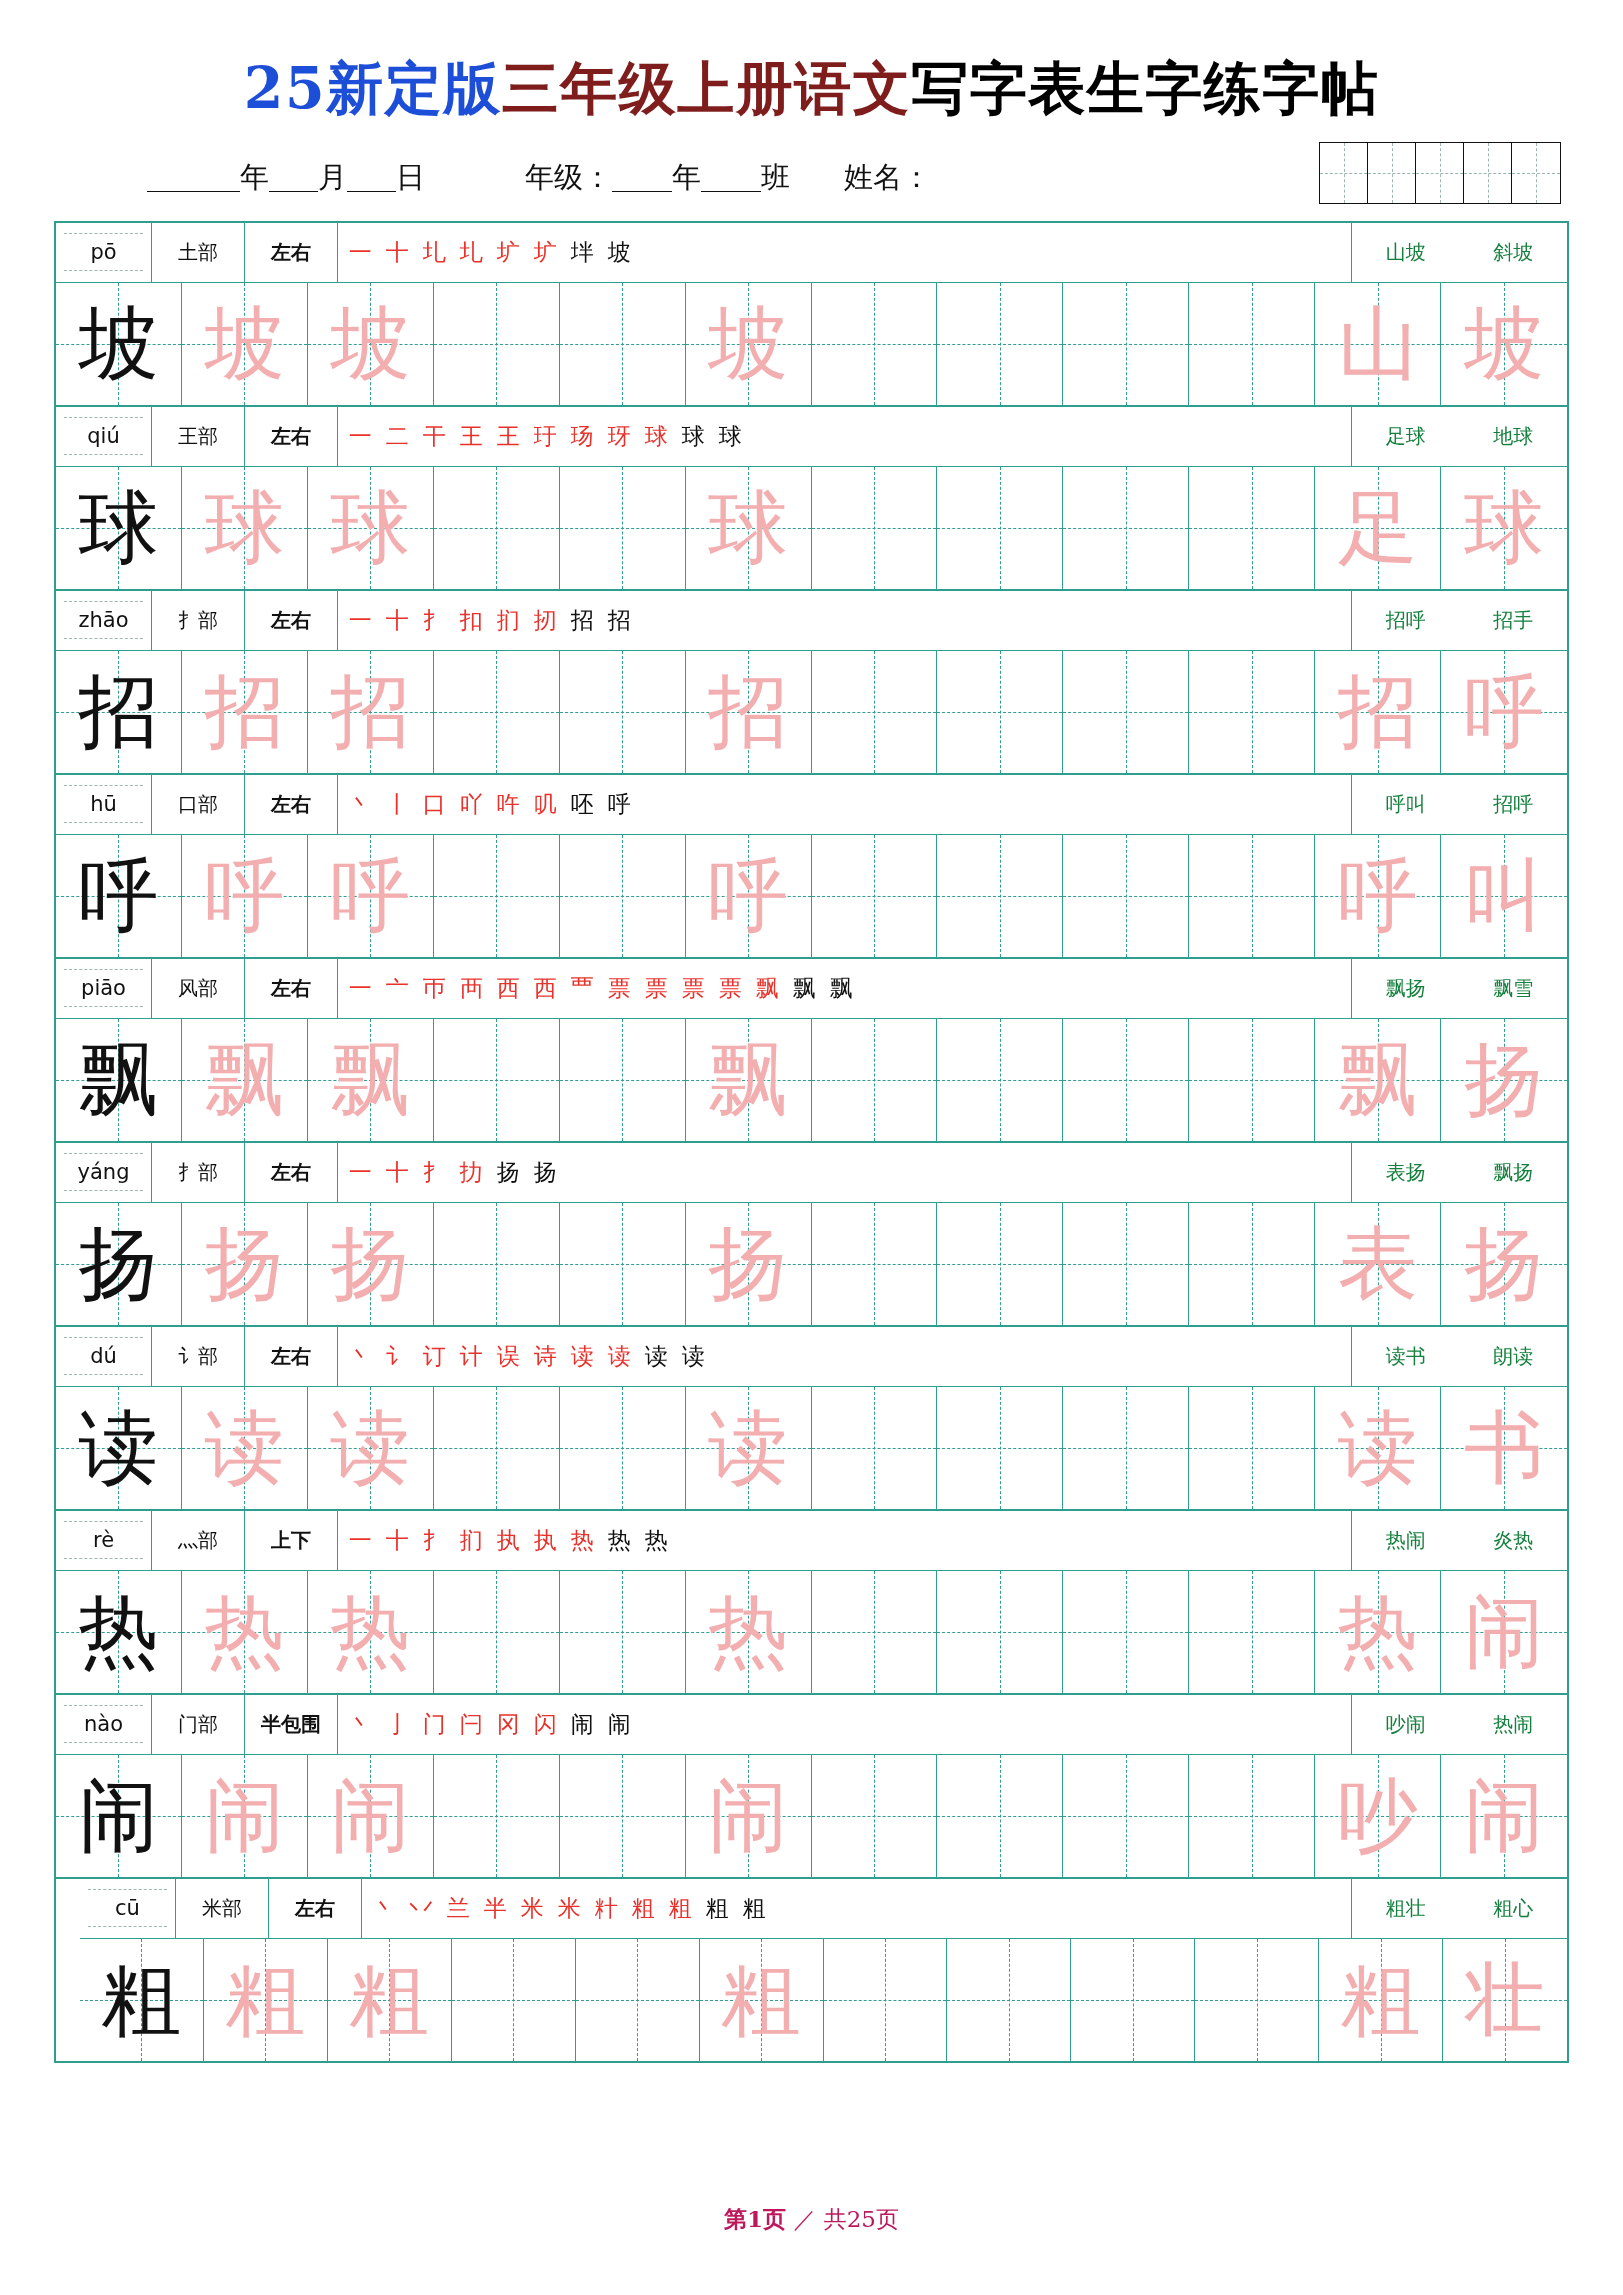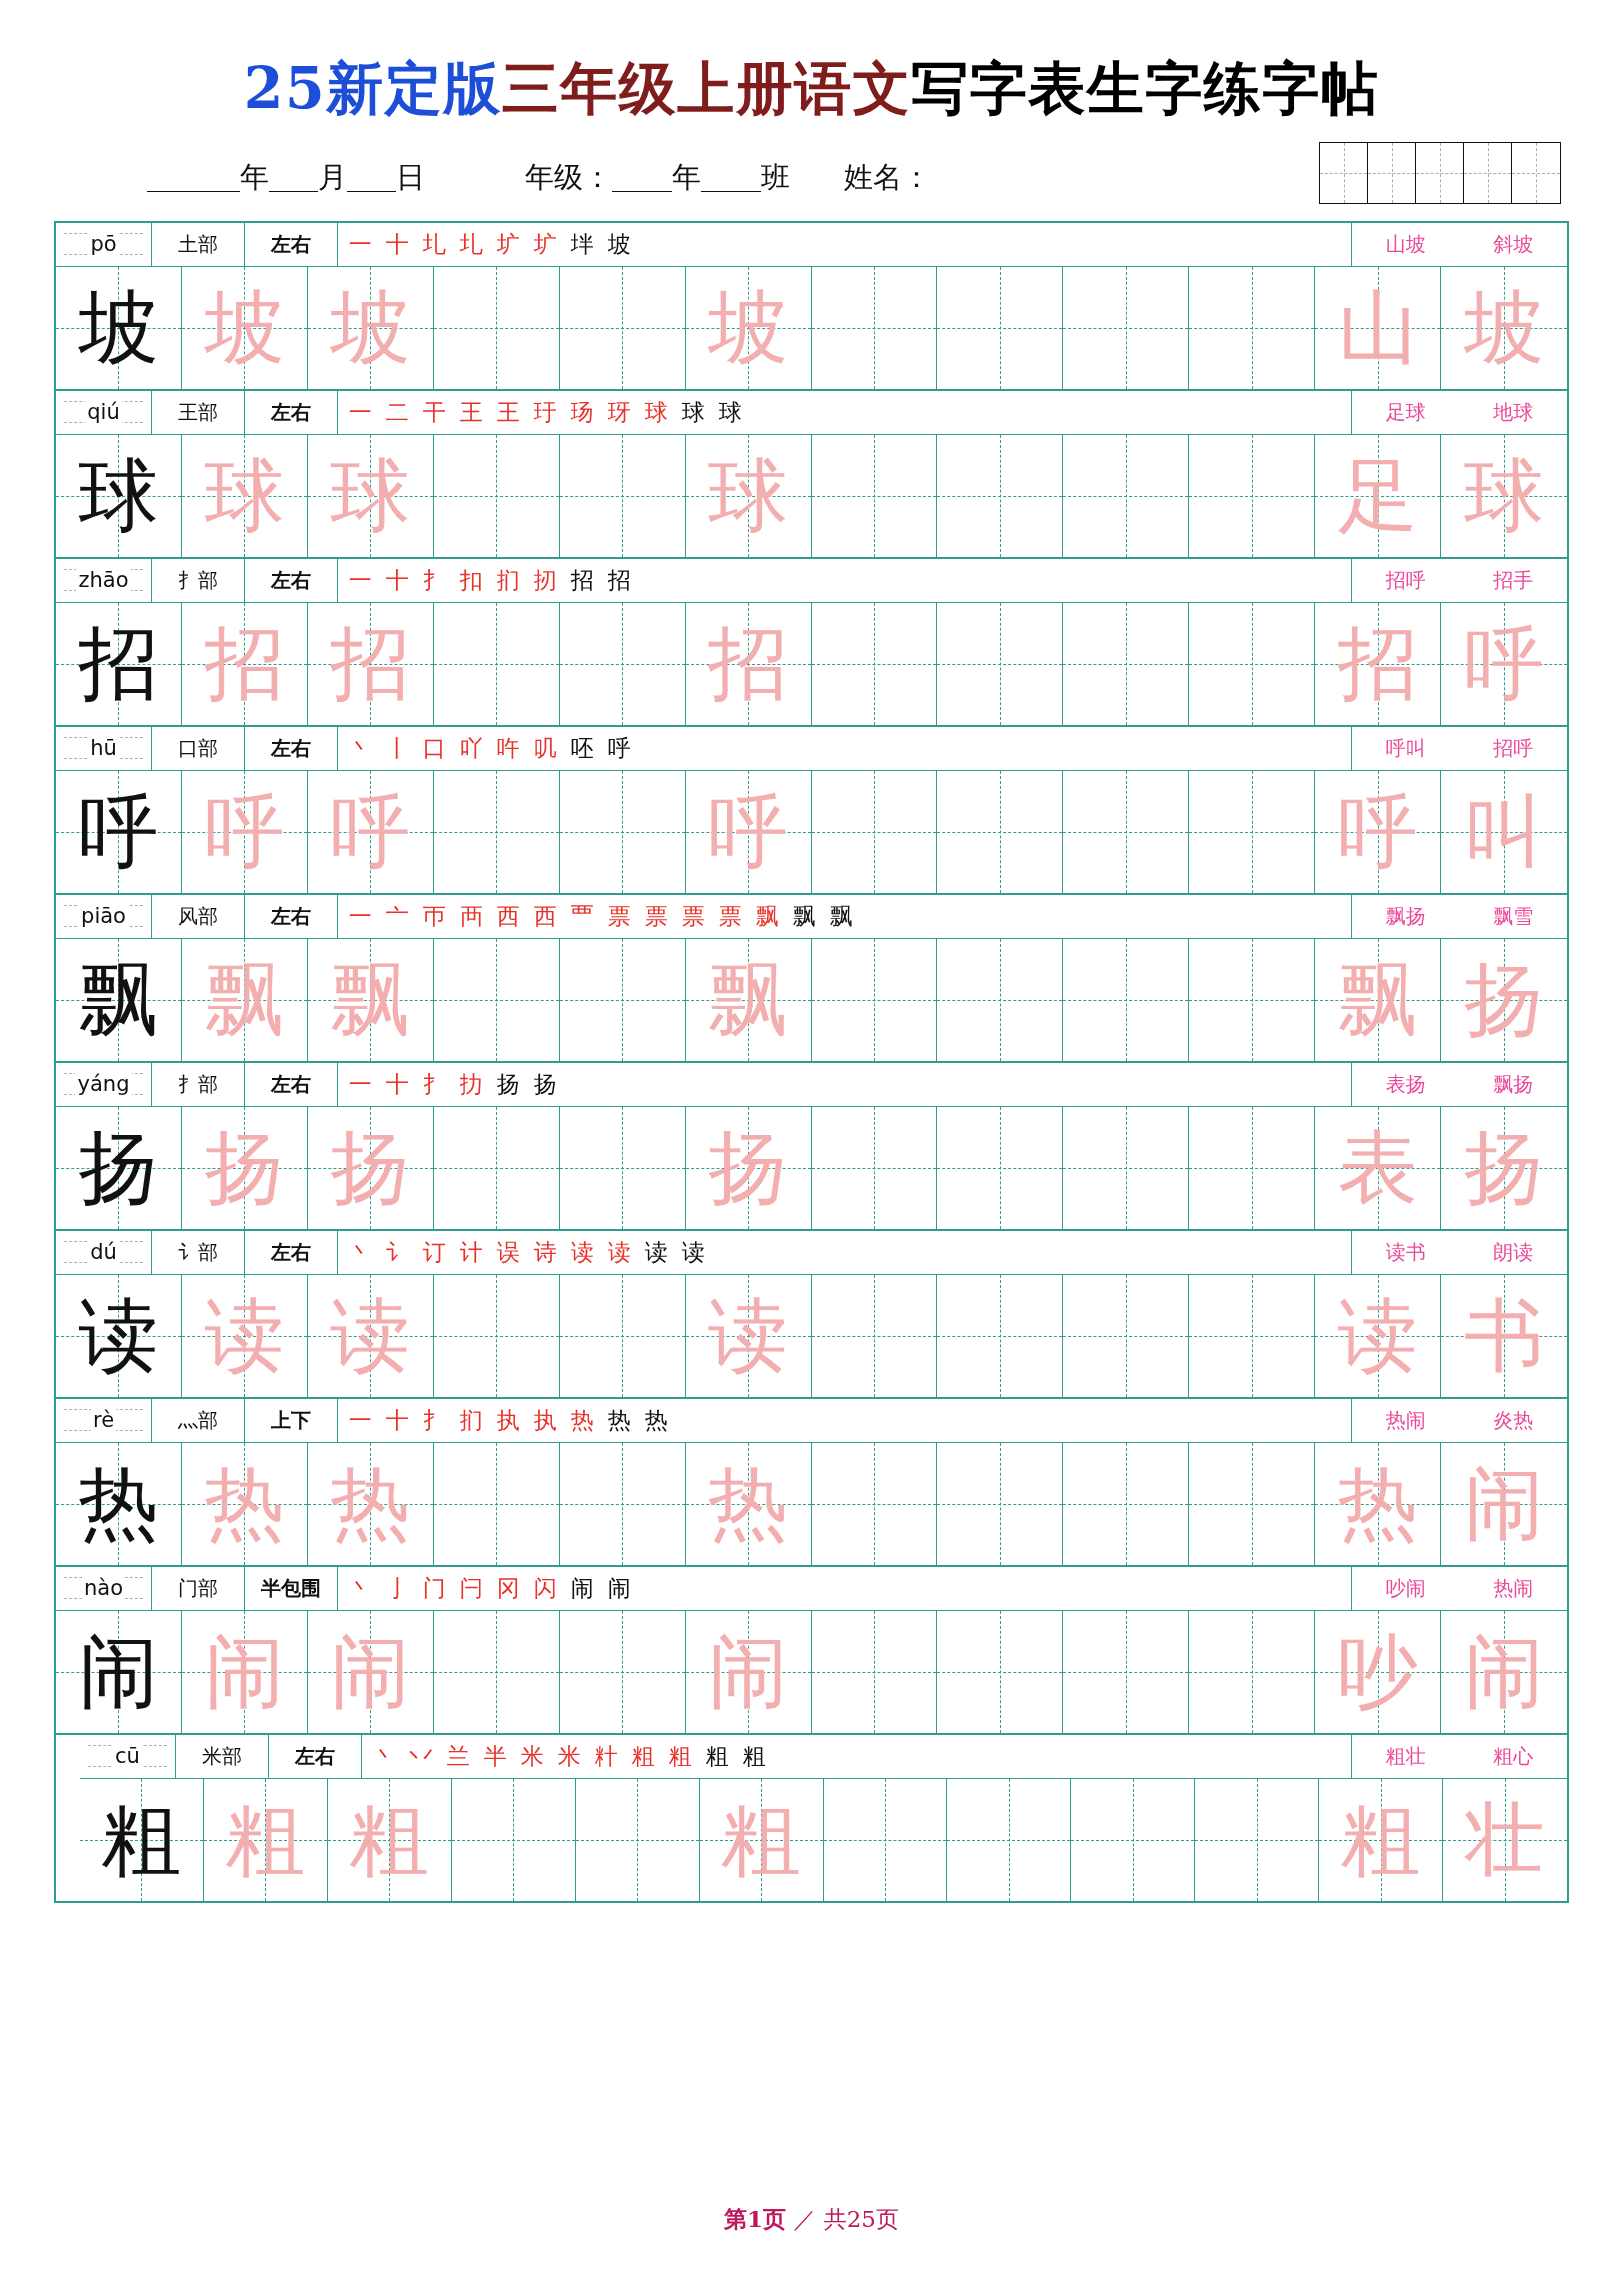--- a/index.html
+++ b/index.html
@@ -80,21 +80,21 @@
   }
   .charblock{
     border-bottom:2.3px solid #2f9e8f;
     display:block;
   }
   .charblock:last-child{border-bottom:none;padding-left:24px;}
 
   
   .strip{
     display:flex;
-    height:44px;
+    height:60px;
     border-bottom:0.8px solid #2f9e8f;
     box-sizing:border-box;
   }
   .strip .pinyin{
     width:96px;
     border-right:0.8px solid #2f9e8f;
     display:flex;align-items:center;justify-content:center;
     font-family:"DejaVu Sans", sans-serif;
     font-size:21px;color:#111;
     box-sizing:border-box;
@@ -135,21 +135,21 @@
     overflow:hidden;
     box-sizing:border-box;
   }
   .strip .strokes .st{display:inline-block;}
   .strip .strokes .st.dark{color:#111;}
   .strip .words{
     width:216px;
     border-left:0.8px solid #2f9e8f;
     display:flex;align-items:center;justify-content:space-around;
     font-family:"DejaVu Serif", serif;
-    font-size:20px;color:#ec4899;
+    font-size:20px;color:#15803d;
     box-sizing:border-box;
   }
 
   
   .prow{
     display:flex;
     height:122px;
     box-sizing:border-box;
   }
   .cellbox{

